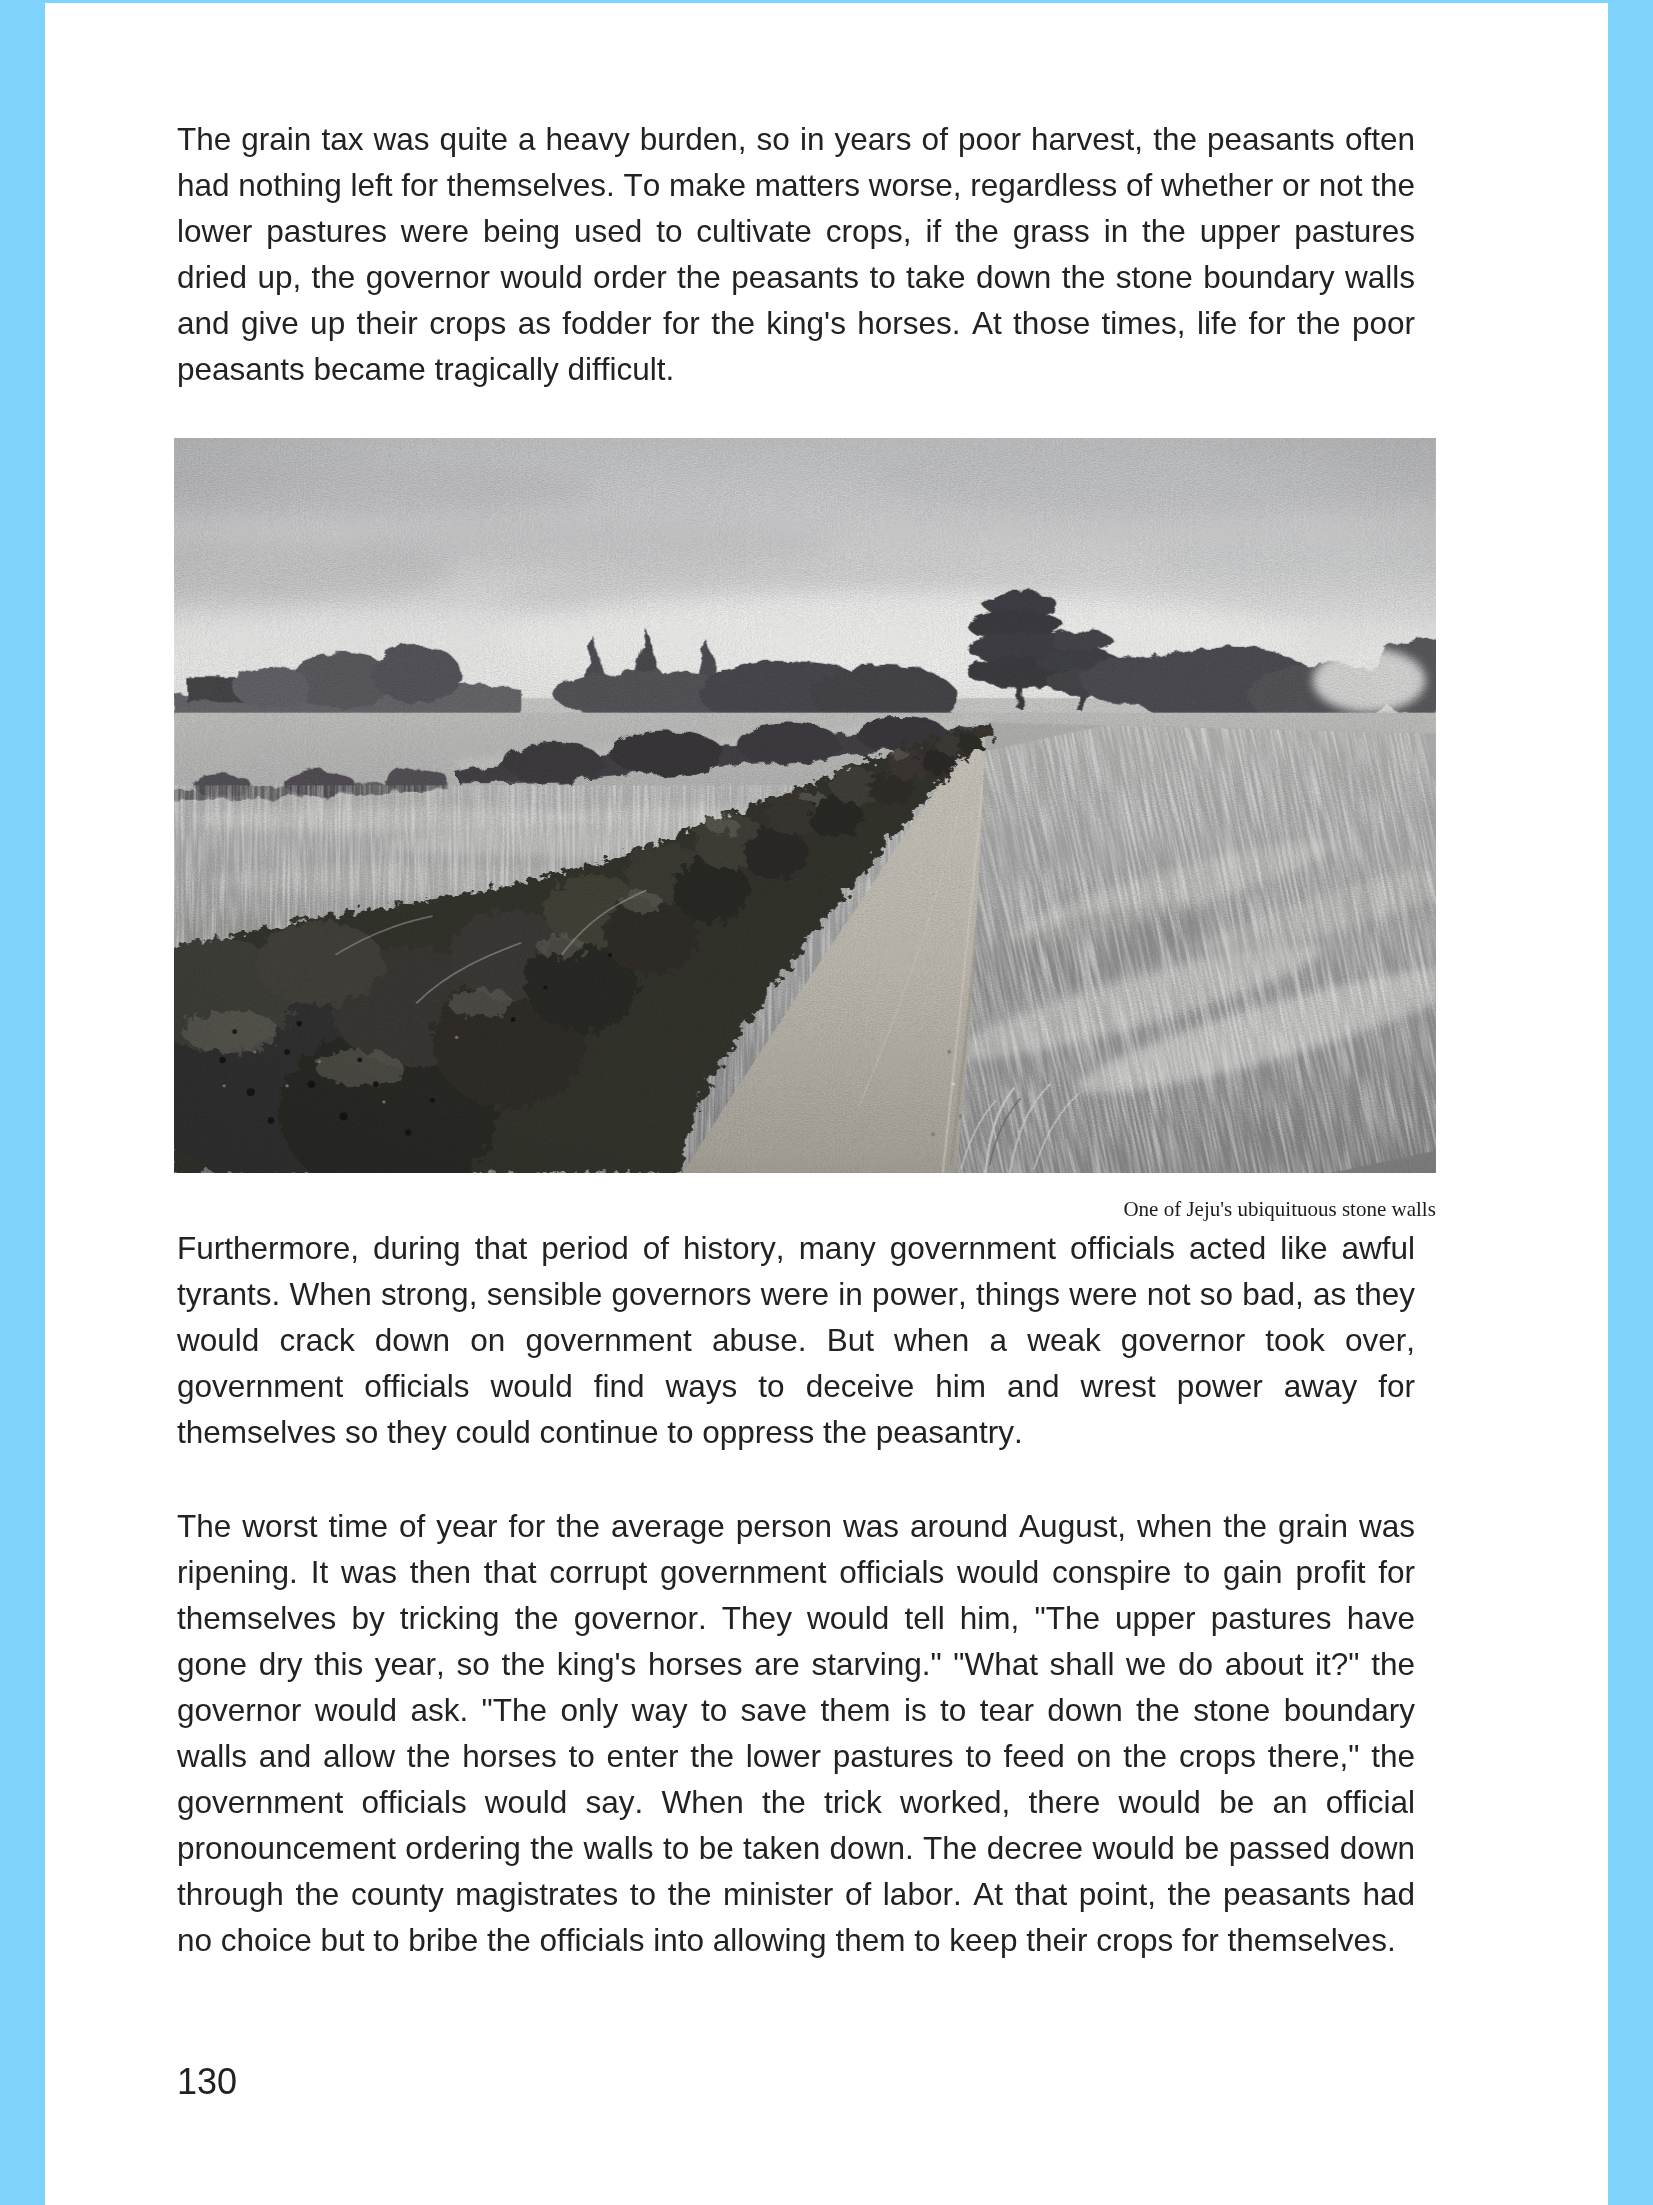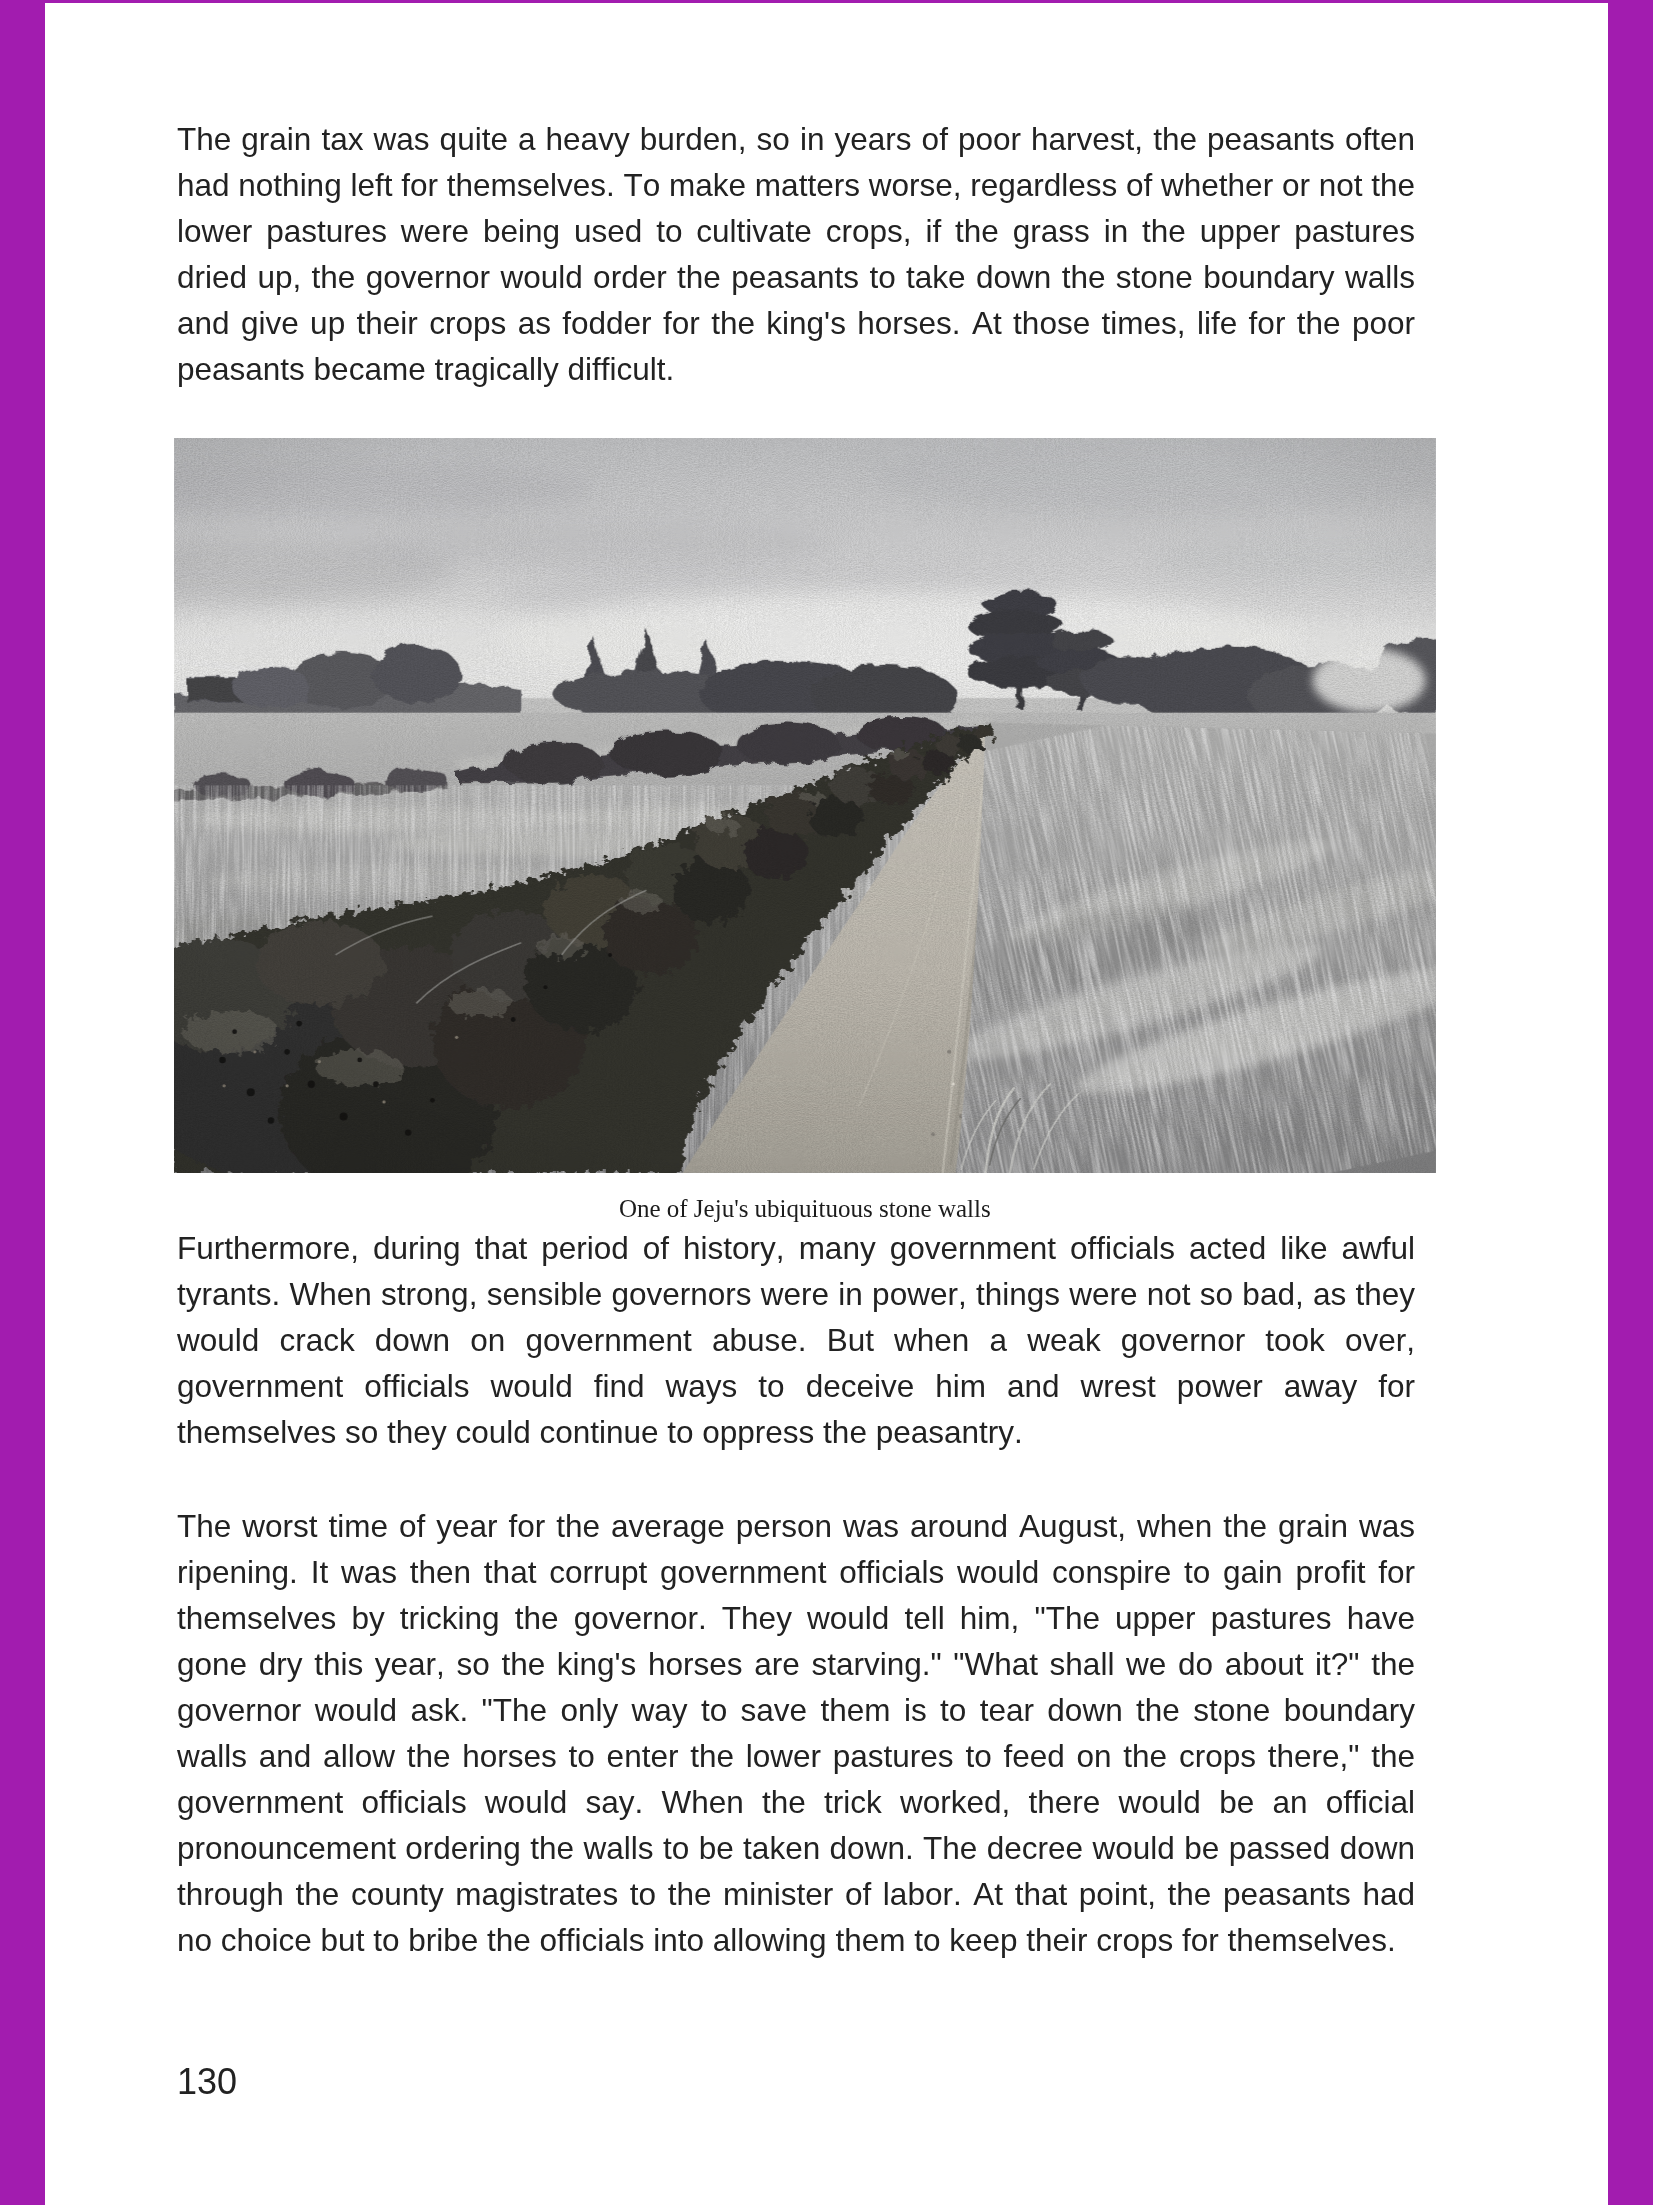--- a/index.html
+++ b/index.html
@@ -1,42 +1,42 @@
 <!DOCTYPE html>
 <html style="font-size:13px"><head>
 <meta charset="utf-8">
 <style>
   * { margin: 0; padding: 0; box-sizing: border-box; }
   html, body {
     width: 1653px; height: 2205px; overflow: hidden;
     background: #111113;
     font-family: "Liberation Sans", "DejaVu Sans", sans-serif;
   }
-  .frame { position: relative; width: 1653px; height: 2205px; background: #a21caf; }
+  .frame { position: relative; width: 1653px; height: 2205px; background: #7dd3fc; }
   .page {
     position: absolute; left: 45px; top: 3.2px;
     width: 1563px; height: 2202px;
     background: #ffffff;
   }
   .content { padding: 113px 193px 0 132px; }
   .para {
     font-size: 31.5px; line-height: 46px; color: #222222;
     text-align: justify;
     font-kerning: none; text-rendering: optimizeSpeed;
     letter-spacing: 0; word-spacing: normal;
   }
   .para-2 { }
   .para-3 { margin-top: 48px; }
   figure { width: 1262px; margin: 46px 0 0 -3.2px; }
   .photo { display: block; width: 1262px; height: 735px; background: #dcdcdc; }
   figcaption {
     margin-top: 20px; width: 1262px;
     font-family: "Liberation Serif", "DejaVu Serif", serif;
-    font-size: 25px; line-height: 32px; color: #1c1c1c;
-    text-align: center; font-kerning: none;
+    font-size: 21px; line-height: 32px; color: #1c1c1c;
+    text-align: right; font-kerning: none;
   }
   .page-num {
     margin-top: 101px;
     font-size: 36px; line-height: 36px; color: #222222;
   }
 </style>
 </head>
 <body>
 
 <div class="frame">

